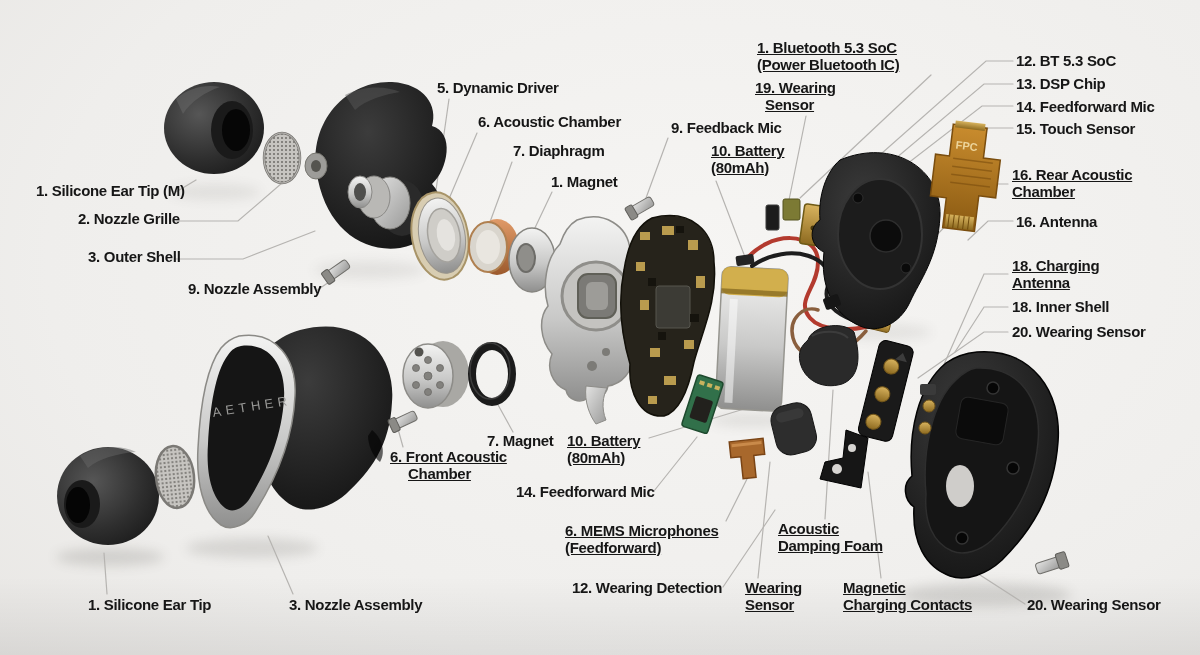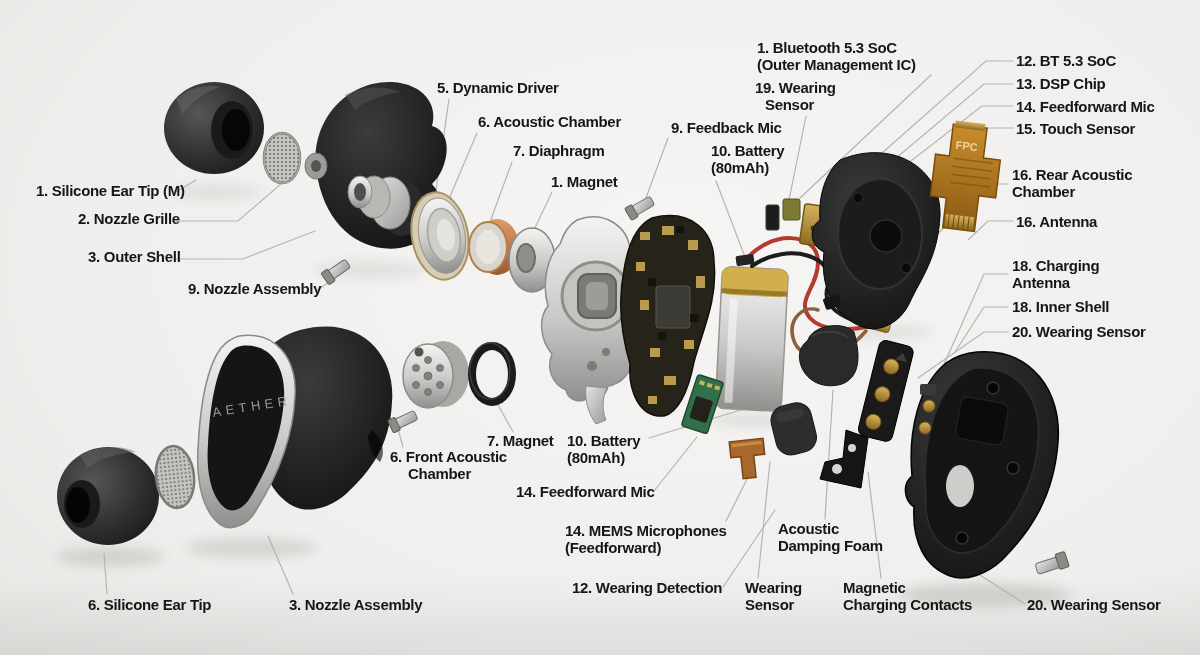--- a/index.html
+++ b/index.html
@@ -9,21 +9,21 @@
       linear-gradient(to bottom, rgba(0,0,0,0) 88%, rgba(0,0,0,0.07) 100%),
       radial-gradient(120% 140% at 58% 40%, #f6f5f3 0%, #efeeec 45%, #e4e2df 78%, #d4d2cf 100%);
     font-family:"Liberation Sans", sans-serif;
   }
   svg.art{position:absolute;left:0;top:0;}
   .lbl{
     position:absolute;
     font-weight:700;font-size:15px;line-height:16.5px;
     letter-spacing:-0.3px;color:#161616;white-space:nowrap;
   }
-  .lbl .ln{display:block;}
+  .lbl .ln{display:block;text-decoration:underline;}
   .ind10{margin-left:10px;}
   .ind18{margin-left:18px;}
 </style>
 </head>
 <body>
 
 <div class="stage">
 
   <svg class="art" width="1200" height="655" viewBox="0 0 1200 655">
     <defs>
@@ -370,21 +370,21 @@
   <div class="lbl" style="left:513px;top:143px">7. Diaphragm</div>
   <div class="lbl" style="left:551px;top:174px">1. Magnet</div>
   <div class="lbl" style="left:671px;top:120px">9. Feedback Mic</div>
 
   <div class="lbl" style="left:711px;top:143px">
     <span class="ln">10. Battery</span>
     <span class="ln">(80mAh)</span>
   </div>
   <div class="lbl" style="left:757px;top:40px">
     <span class="ln">1. Bluetooth 5.3 SoC</span>
-    <span class="ln">(Outer Management IC)</span>
+    <span class="ln">(Power Bluetooth IC)</span>
   </div>
   <div class="lbl" style="left:755px;top:80px">
     <span class="ln">19. Wearing</span>
     <span class="ln ind10">Sensor</span>
   </div>
 
   <div class="lbl" style="left:1016px;top:53px">12. BT 5.3 SoC</div>
   <div class="lbl" style="left:1016px;top:76px">13. DSP Chip</div>
   <div class="lbl" style="left:1016px;top:99px">14. Feedforward Mic</div>
   <div class="lbl" style="left:1016px;top:121px">15. Touch Sensor</div>
@@ -404,33 +404,33 @@
   <div class="lbl" style="left:390px;top:449px">
     <span class="ln">6. Front Acoustic</span>
     <span class="ln ind18">Chamber</span>
   </div>
   <div class="lbl" style="left:567px;top:433px">
     <span class="ln">10. Battery</span>
     <span class="ln">(80mAh)</span>
   </div>
   <div class="lbl" style="left:516px;top:484px">14. Feedforward Mic</div>
   <div class="lbl" style="left:565px;top:523px">
-    <span class="ln">14. MEMS Microphones</span>
+    <span class="ln">6. MEMS Microphones</span>
     <span class="ln">(Feedforward)</span>
   </div>
   <div class="lbl" style="left:572px;top:580px">12. Wearing Detection</div>
   <div class="lbl" style="left:745px;top:580px">
     <span class="ln">Wearing</span>
     <span class="ln">Sensor</span>
   </div>
   <div class="lbl" style="left:778px;top:521px">
     <span class="ln">Acoustic</span>
     <span class="ln">Damping Foam</span>
   </div>
   <div class="lbl" style="left:843px;top:580px">
     <span class="ln">Magnetic</span>
     <span class="ln">Charging Contacts</span>
   </div>
   <div class="lbl" style="left:1027px;top:597px">20. Wearing Sensor</div>
-  <div class="lbl" style="left:88px;top:597px">6. Silicone Ear Tip</div>
+  <div class="lbl" style="left:88px;top:597px">1. Silicone Ear Tip</div>
   <div class="lbl" style="left:289px;top:597px">3. Nozzle Assembly</div>
 
 </div>
 
 </body></html>

